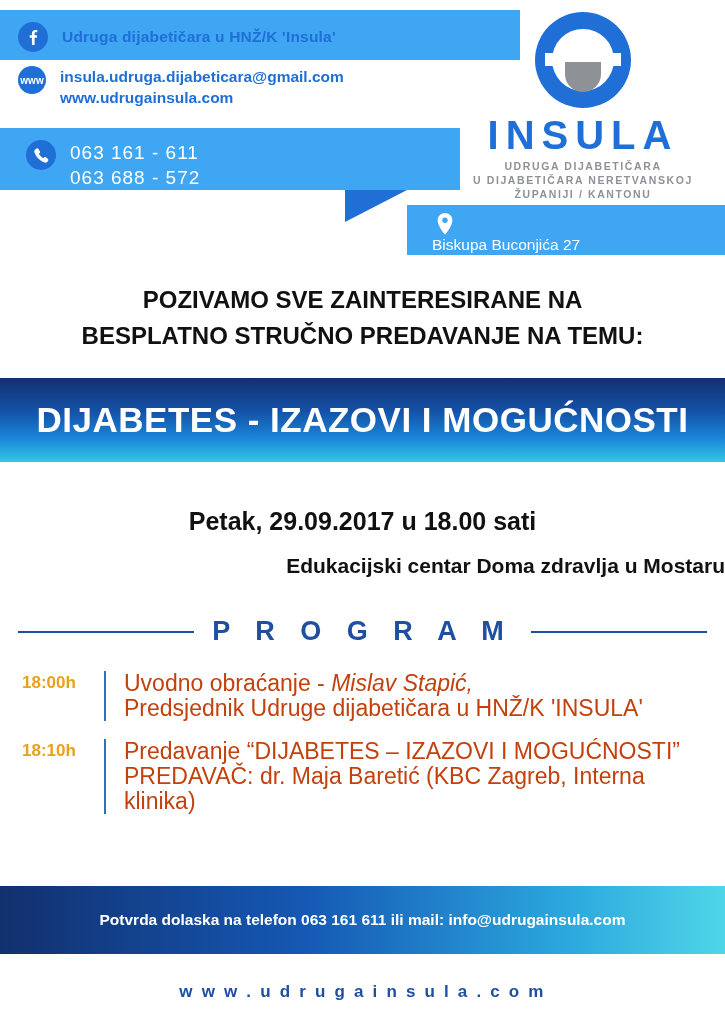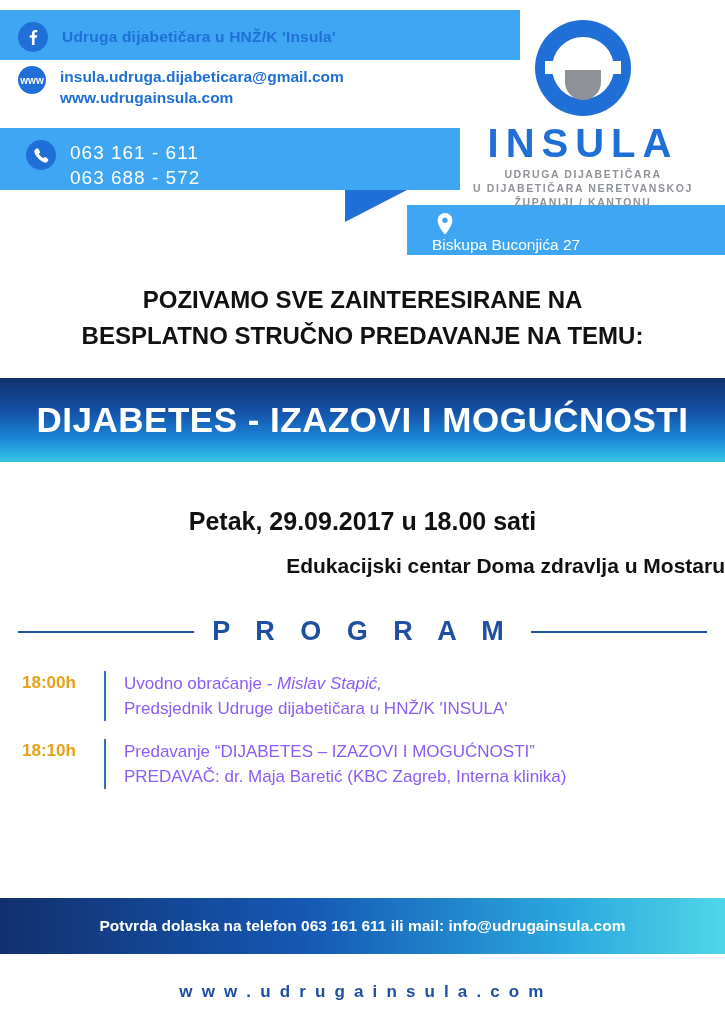--- a/index.html
+++ b/index.html
@@ -122,21 +122,21 @@
     justify-content: center;
     flex: 0 0 auto;
     margin-right: 8px;
     padding-top: 1px;
   }
 
   
   .logo {
     position: absolute;
     right: 28px;
-    top: 20px;
+    top: 12px;
     width: 228px;
     text-align: center;
   }
   .logo-mark {
     width: 96px;
     height: 96px;
     margin: 0 auto 6px auto;
     position: relative;
   }
   .logo-mark .ring {
@@ -265,33 +265,33 @@
   }
   .sbar {
     width: 2px;
     flex: 0 0 auto;
     align-self: stretch;
     background: #2f6fc0;
     margin-right: 18px;
     min-height: 48px;
   }
   .sdesc {
-    color: #8b5cf6;
-    font-size: 17px;
+    color: #c2410c;
+    font-size: 23px;
     line-height: 25px;
   }
   .sdesc em { font-style: italic; }
 
   
   .footer-band {
     position: absolute;
     left: 0;
     bottom: 70px;
     width: 725px;
-    height: 56px;
+    height: 68px;
     background: linear-gradient(90deg, #12306e 0%, #1558b4 42%, #2ba7de 78%, #4fd6e8 100%);
     display: flex;
     align-items: center;
     justify-content: center;
   }
   .footer-band .t {
     color: #ffffff;
     font-size: 15.5px;
     font-weight: bold;
     white-space: nowrap;

